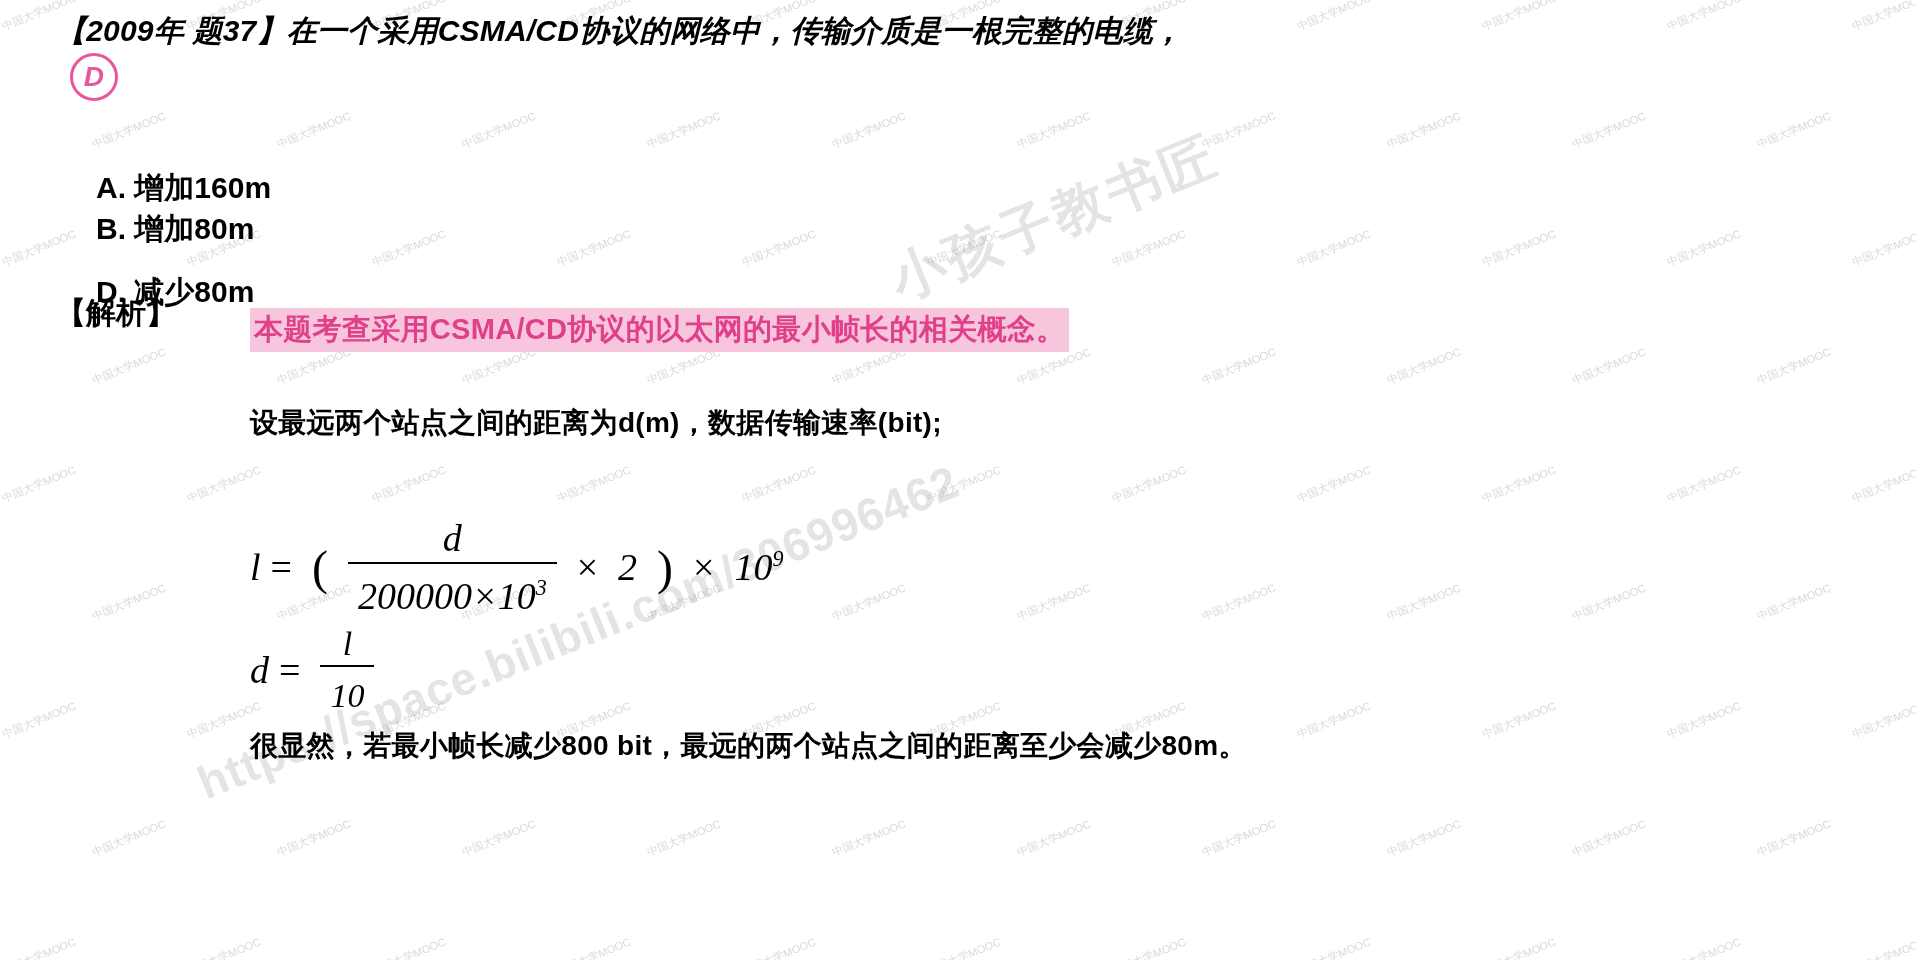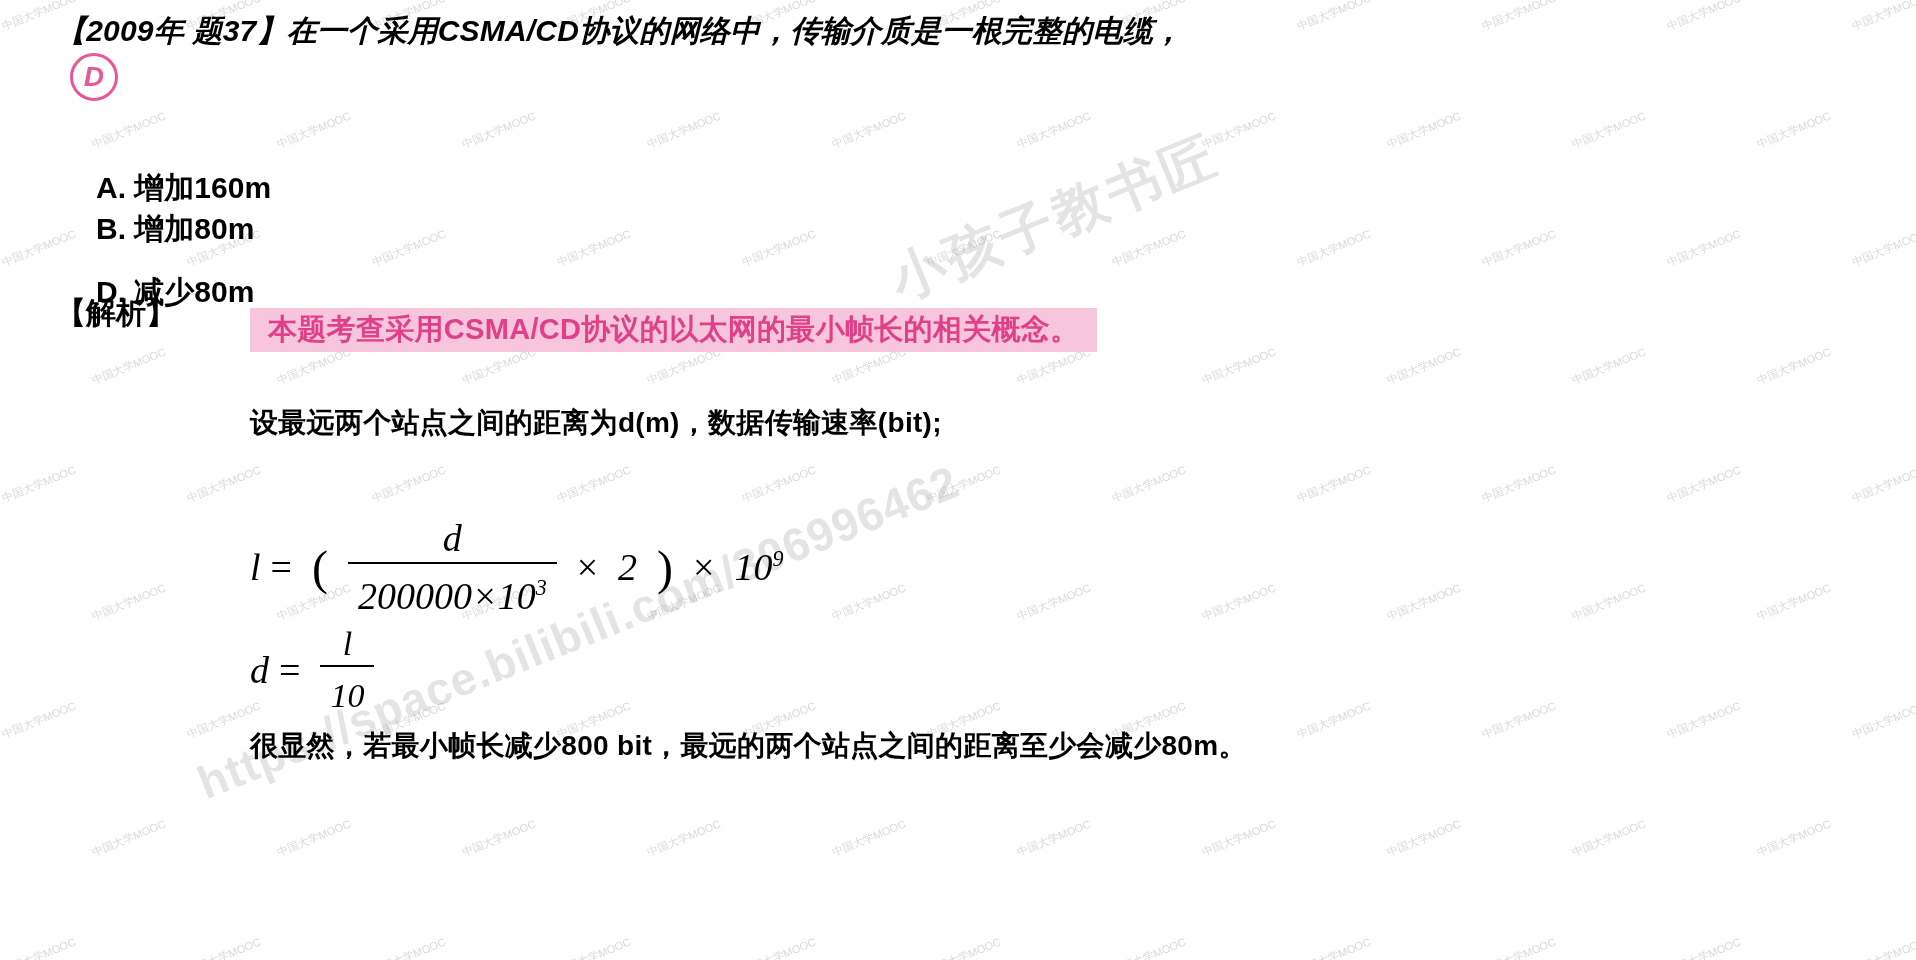--- a/index.html
+++ b/index.html
@@ -120,21 +120,21 @@
     left: 250px;
     top: 308px;
     width: 1300px;
   }
   .hl-line {
     display: inline-block;
     background: #f7c6dc;
     color: #e0408a;
     font-size: 29px;
     font-weight: bold;
-    padding: 2px 18px;
+    padding: 2px 4px;
     letter-spacing: 0.3px;
   }
   .a-line {
     font-size: 28px;
     font-weight: bold;
     letter-spacing: 0.3px;
   }
   .gap-1 { height: 52px; }
   .gap-2 { height: 48px; }
 

